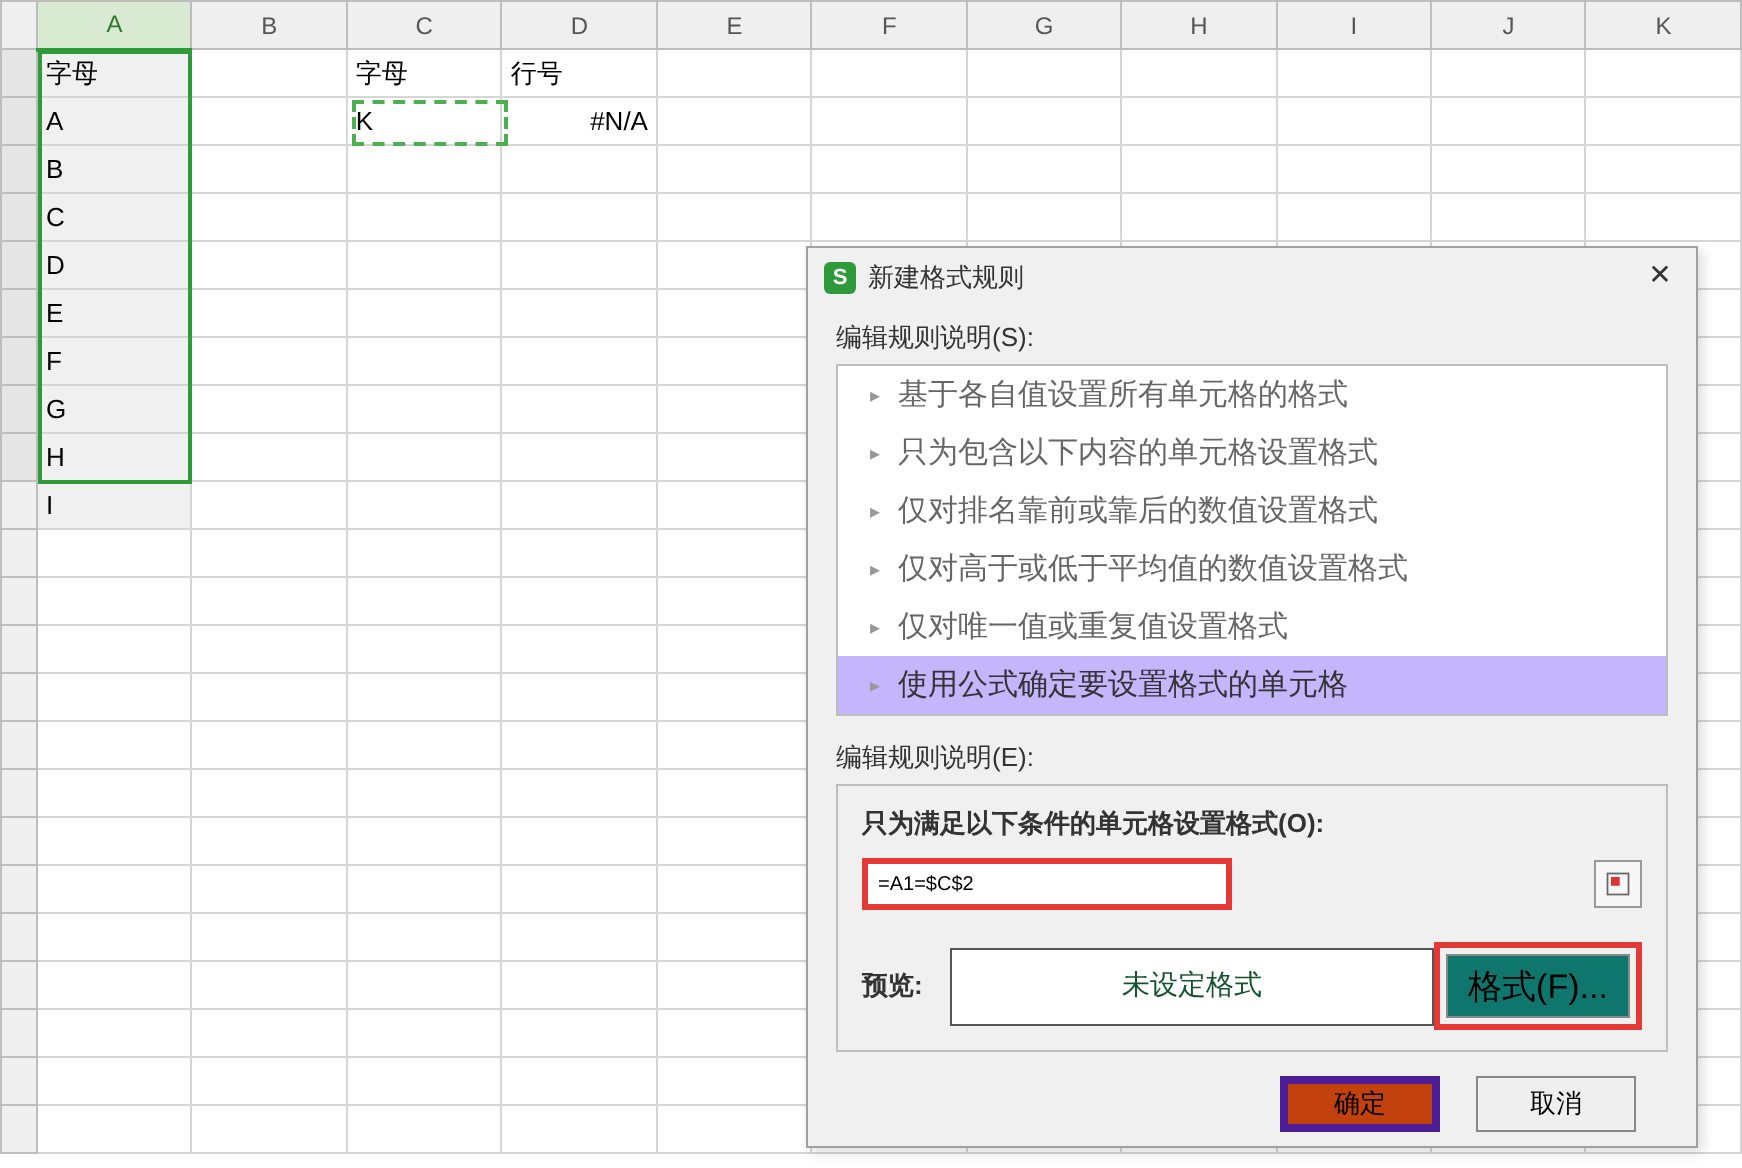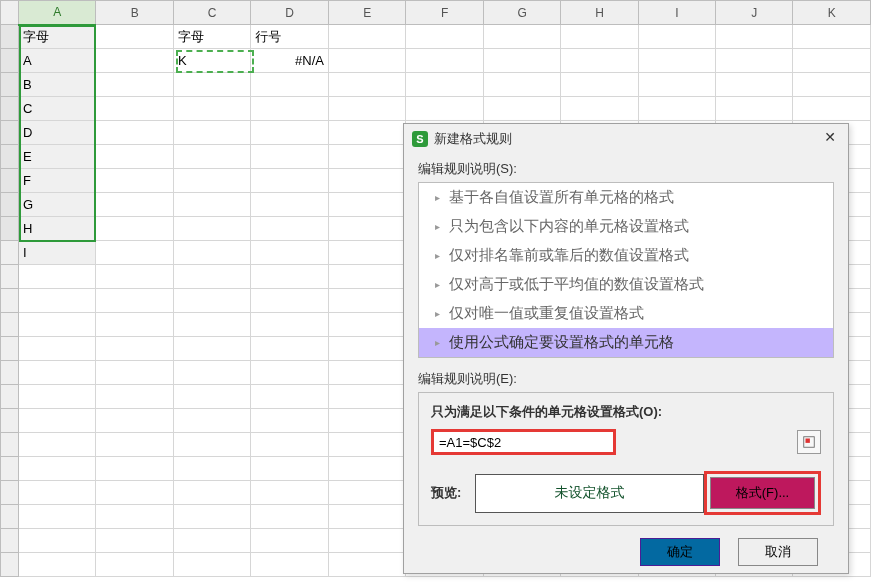--- a/index.html
+++ b/index.html
@@ -177,21 +177,21 @@
     display: flex;
     align-items: center;
     gap: 6px;
   }
   .formula-input {
     flex: 1;
     height: 26px;
     padding: 2px 6px;
     border: 1px solid #999;
     background: #fff;
-    font-size: 13px;
+    font-size: 10px;
   }
   .red-box-1 {
     border: 3px solid #e53935 !important;
     padding: 1px 5px;
     width:130px;
     flex: 1;
   }
   .ref-btn {
     width: 24px; height: 24px;
     border: 1px solid #999;
@@ -218,26 +218,26 @@
     height: 39px;
     border: 1px solid #555;
     background: #fff;
     display: flex;
     align-items: center;
     justify-content: center;
     color: #14532d;
     font-size: 14px;
   }
   .fmt-btn {
-    width: 105px;
+    width: 92px;
     height: 32px;
     border: 1px solid #888;
-    background: #be185d;
+    background: #0f766e;
     cursor: pointer;
-    font-size: 13px;
+    font-size: 17px;
   }
   .red-box-2 {
     border: 3px solid #e53935;
     display: flex;
     padding: 3px;
   }
 
   .dlg-footer {
     display: flex;
     justify-content: flex-end;
@@ -246,22 +246,22 @@
   }
   .dlg-btn {
     width: 80px;
     height: 28px;
     border: 1px solid #888;
     background: #efefef;
     cursor: pointer;
     font-size: 13px;
   }
   .dlg-btn.primary {
-    border: 1px solid #4c1d95;
-    background: #0369a1;
+    border: 4px solid #4c1d95;
+    background: #c2410c;
   }
 </style>
 </head>
 <body>
 
 <table class="sheet">
   <tbody>
       <tr>
     <th class="rowhdr"></th>
     <th class="col-A active-col">A</th>

